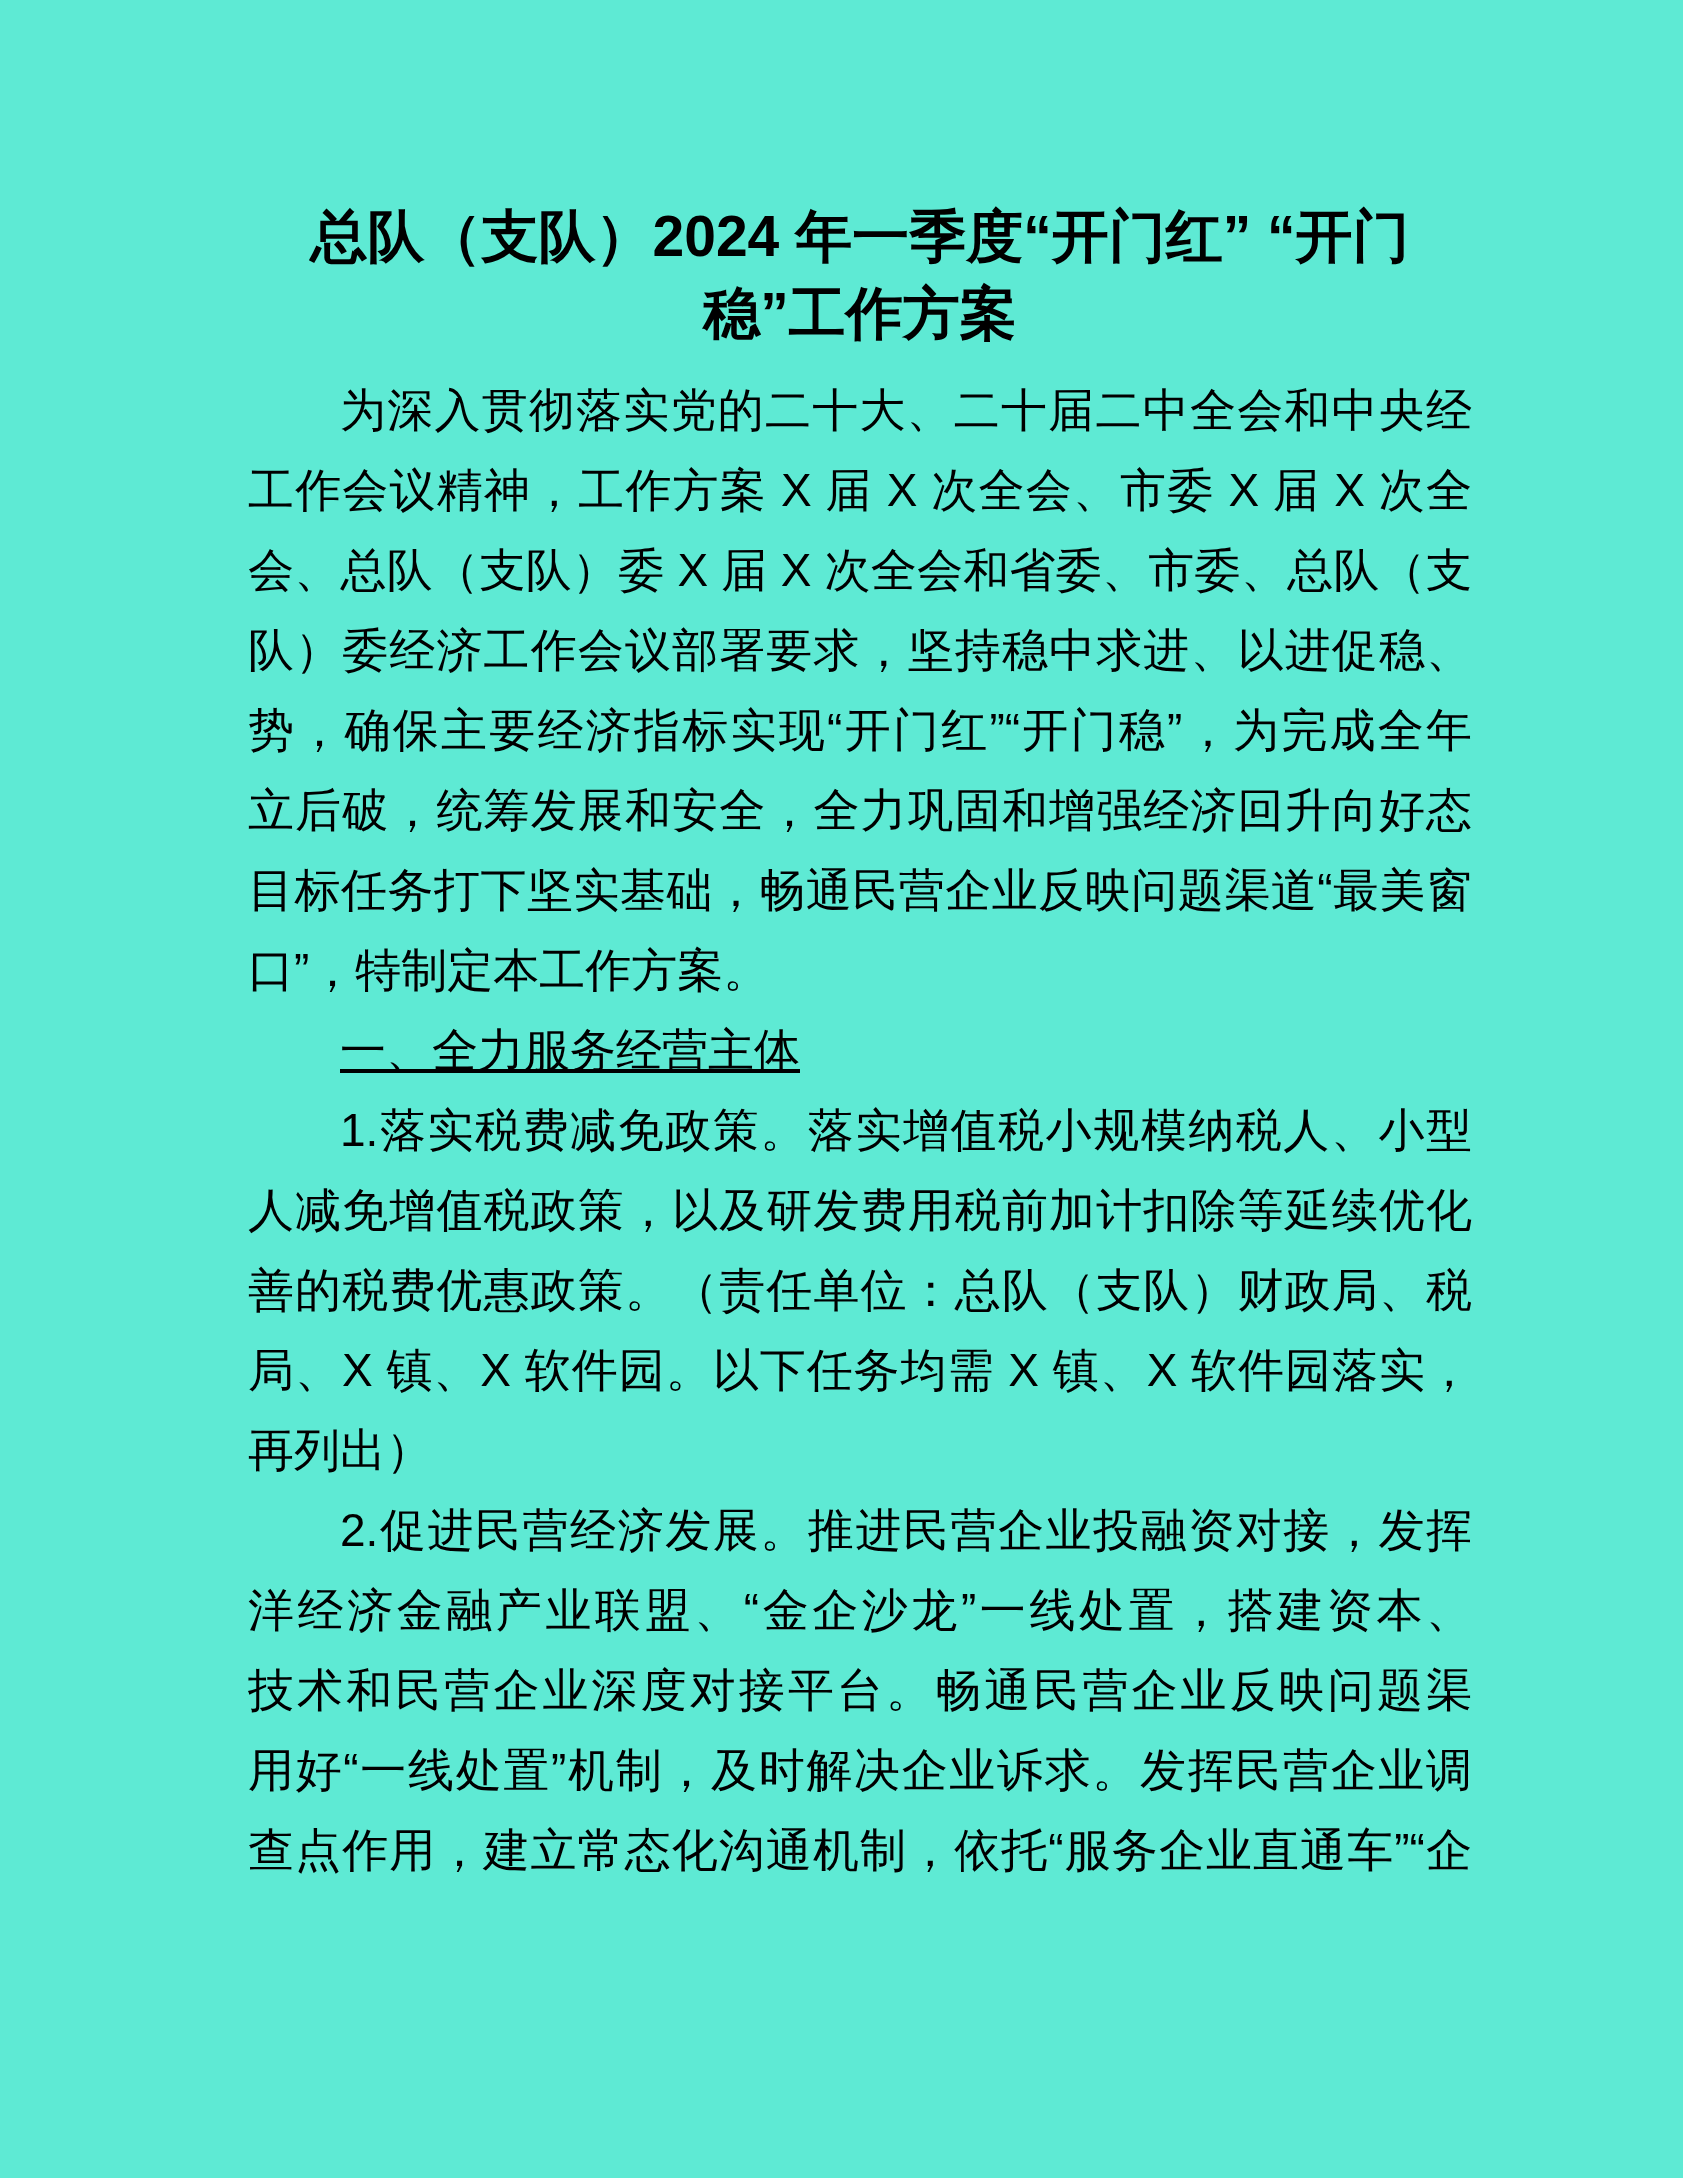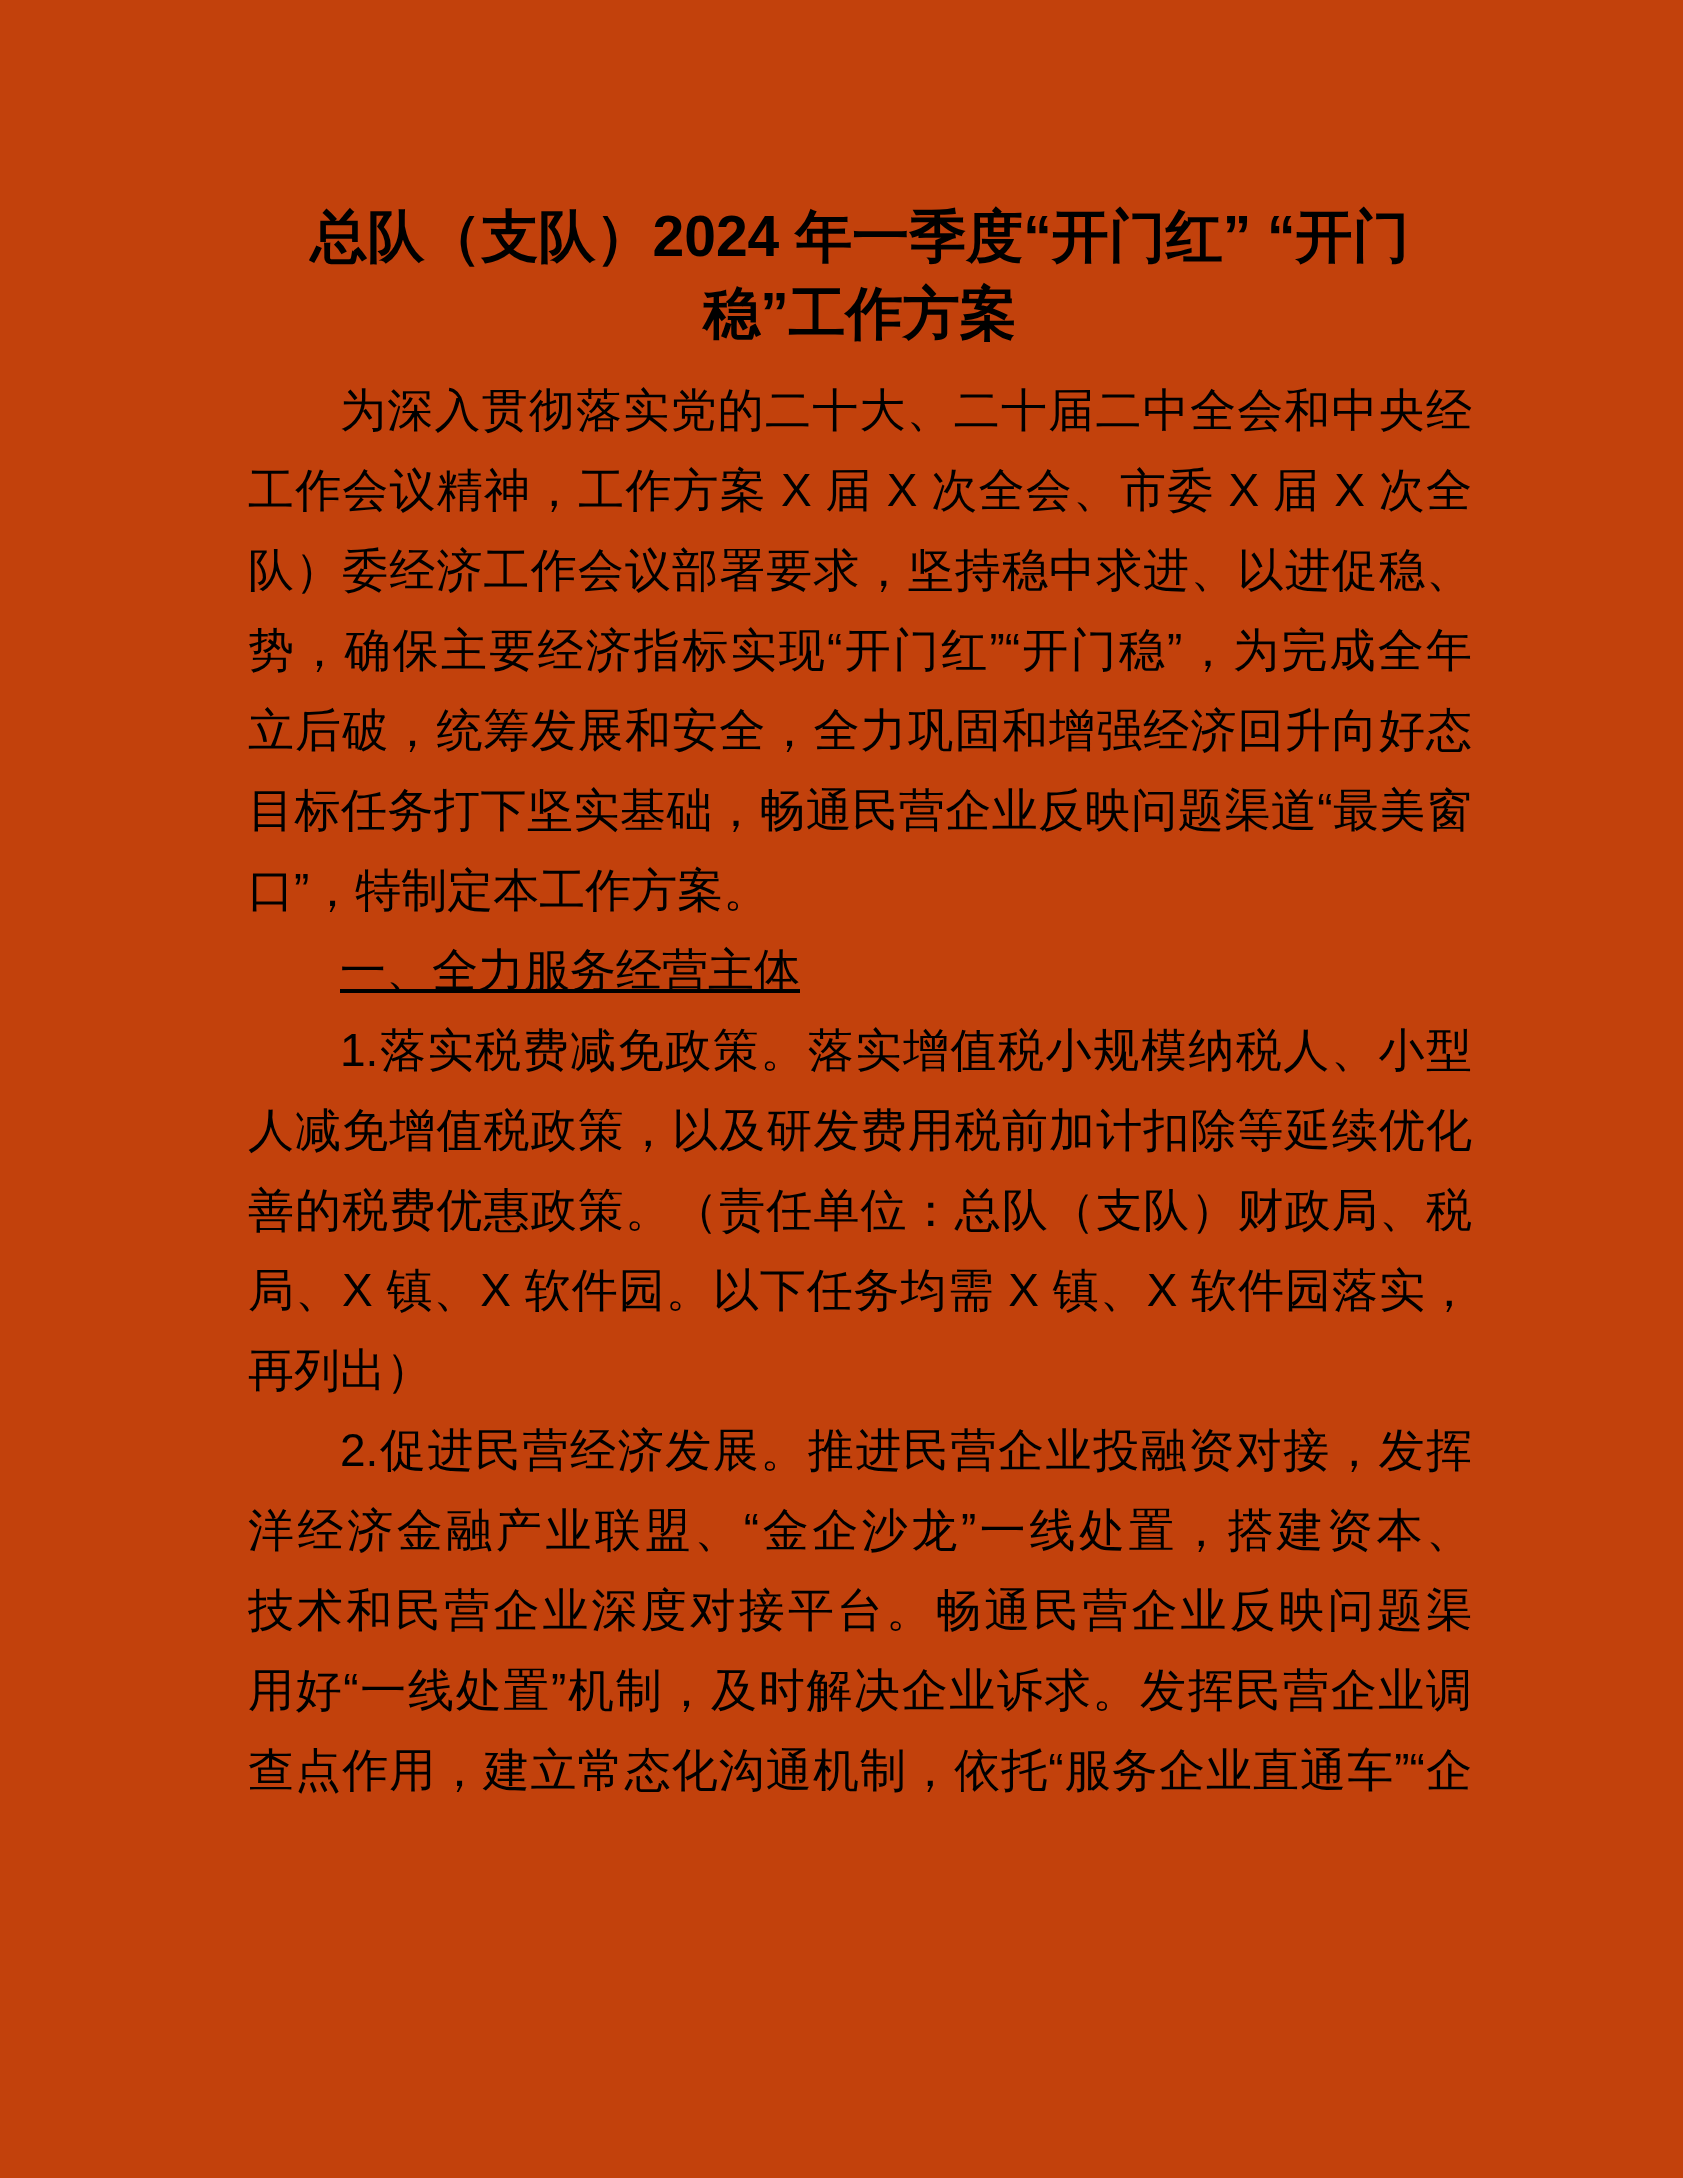--- a/index.html
+++ b/index.html
@@ -4,21 +4,21 @@
 <style>
   html, body {
     margin: 0;
     padding: 0;
     background: #ffffff;
   }
   .page {
     position: relative;
     width: 1683px;
     height: 2178px;
-    background: #c2410c;
+    background: #5eead4;
     overflow: hidden;
     font-family: "Liberation Sans", "DejaVu Sans", sans-serif;
     color: #000000;
   }
   .content {
     padding: 198px 211px 0 248px; 
   }
   .doc-title {
     font-size: 57px;
     font-weight: 700;
@@ -64,20 +64,21 @@
     <div class="doc-title">
       <div class="title-line">总队（支队）2024 年一季度“开门红” “开门</div>
       <div class="title-line">稳”工作方案</div>
     </div>
 
     <div class="doc-body">
 
       <div class="para">
         <div class="line first">为深入贯彻落实党的二十大、二十届二中全会和中央经济</div>
         <div class="line">工作会议精神，工作方案 X 届 X 次全会、市委 X 届 X 次全</div>
+        <div class="line">会、总队（支队）委 X 届 X 次全会和省委、市委、总队（支</div>
         <div class="line">队）委经济工作会议部署要求，坚持稳中求进、以进促稳、先</div>
         <div class="line">势，确保主要经济指标实现“开门红”“开门稳”，为完成全年</div>
         <div class="line">立后破，统筹发展和安全，全力巩固和增强经济回升向好态</div>
         <div class="line">目标任务打下坚实基础，畅通民营企业反映问题渠道“最美窗</div>
         <div class="line last">口”，特制定本工作方案。</div>
       </div>
 
       <div class="para">
         <div class="line heading">一、全力服务经营主体</div>
       </div>

